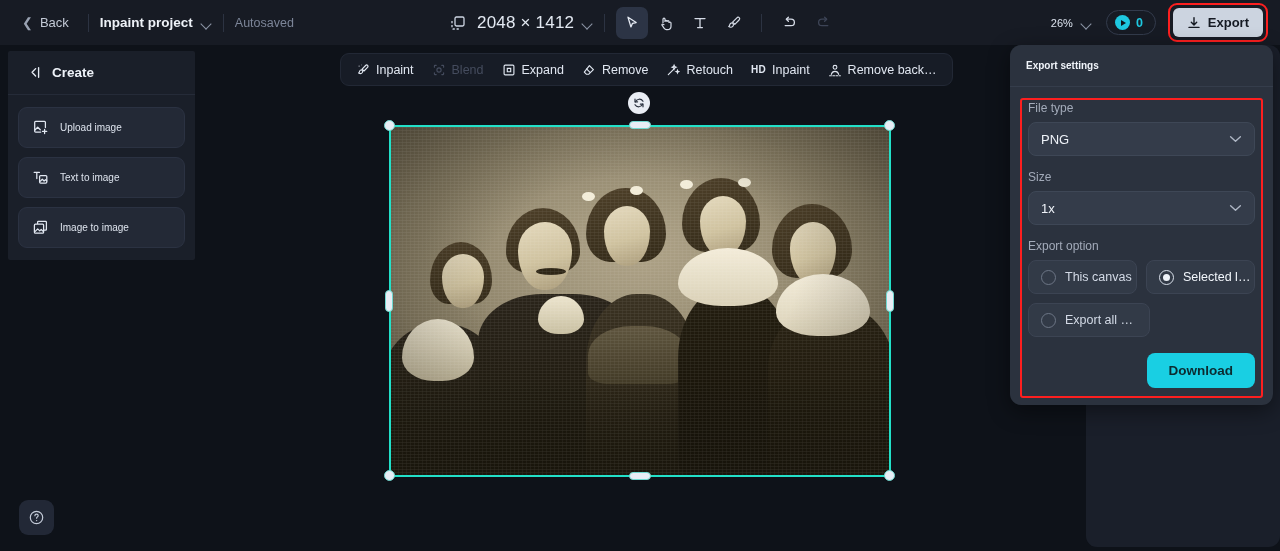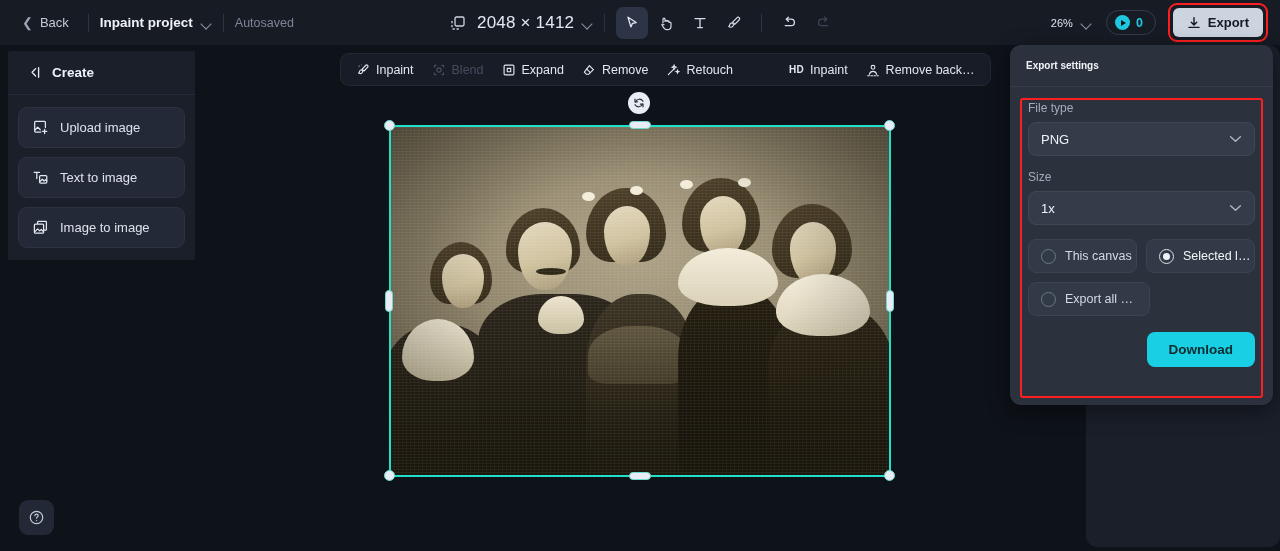--- a/index.html
+++ b/index.html
@@ -100,21 +100,21 @@
     padding: 14px 16px 14px 18px;
     border-bottom: 1px solid #252b38;
     cursor: pointer;
   }
   .sb-head-label { color: #eef2f8; font-size: 13.5px; font-weight: bold; }
   .sb-items { padding: 12px 10px 0 10px; display: flex; flex-direction: column; gap: 9px; }
   .sb-item {
     display: flex; align-items: center; gap: 11px;
     background: #232936; border: 1px solid #2b3242;
     border-radius: 9px; padding: 11px 13px;
-    color: #dde3ed; font-size: 13px; cursor: pointer;
+    color: #dde3ed; font-size: 10px; cursor: pointer;
   }
   .sb-ico { width: 17px; height: 17px; flex: 0 0 17px; color: #e2e8f2; }
 
   .help-btn {
     position: absolute; left: 19px; top: 500px;
     width: 35px; height: 35px; border-radius: 9px;
     background: #222836;
     display: flex; align-items: center; justify-content: center;
     cursor: pointer; color: #c5ccd9;
   }
@@ -447,21 +447,21 @@
         <span class="et-ico">
           <svg width="14" height="14" viewBox="0 0 14 14" fill="none" stroke="#e1e7f1" stroke-width="1.15" stroke-linecap="round">
             <path d="M2.3 11.7L9.1 4.9M8.1 2.2l.6 1.4 1.4.6-1.4.6-.6 1.4-.6-1.4-1.4-.6 1.4-.6z"></path>
             <path d="M11.5 7.2l.4 1 1 .4-1 .4-.4 1-.4-1-1-.4 1-.4z"></path>
           </svg>
         </span>
         <span>Retouch</span>
       </div>
 
       <div class="et-item">
-        <span class="et-ico hd-badge" style="display:flex;align-items:center;justify-content:center;color:#e1e7f1;width:17px;margin-left:38px;">HD</span>
+        <span class="et-ico hd-badge" style="display:flex;align-items:center;justify-content:center;color:#e1e7f1;width:17px;">HD</span>
         <span>Inpaint</span>
       </div>
 
       <div class="et-item">
         <span class="et-ico">
           <svg width="14" height="14" viewBox="0 0 14 14" fill="none" stroke="#e1e7f1" stroke-width="1.1" stroke-linecap="round">
             <circle cx="7" cy="4.3" r="1.9"></circle>
             <path d="M3.3 11.4c.5-1.9 1.9-3 3.7-3s3.2 1.1 3.7 3"></path>
             <path d="M1.6 12.8h10.8" stroke-dasharray="1.8 1.4"></path>
           </svg>
@@ -551,20 +551,21 @@
       <div class="fld-label">Size</div>
       <div class="select">
         <span>1x</span>
         <span>
           <svg width="13" height="8" viewBox="0 0 13 8" fill="none" stroke="#aeb6c4" stroke-width="1.4" stroke-linecap="round" stroke-linejoin="round">
             <path d="M1.6 1.8l4.9 4.4 4.9-4.4"></path>
           </svg>
         </span>
       </div>
 
+      <div class="fld-label">Export option</div>
       <div class="opt-row">
         <div class="opt">
           <span class="radio"></span>
           <span>This canvas</span>
         </div>
         <div class="opt sel">
           <span class="radio"></span>
           <span>Selected l…</span>
         </div>
       </div>

